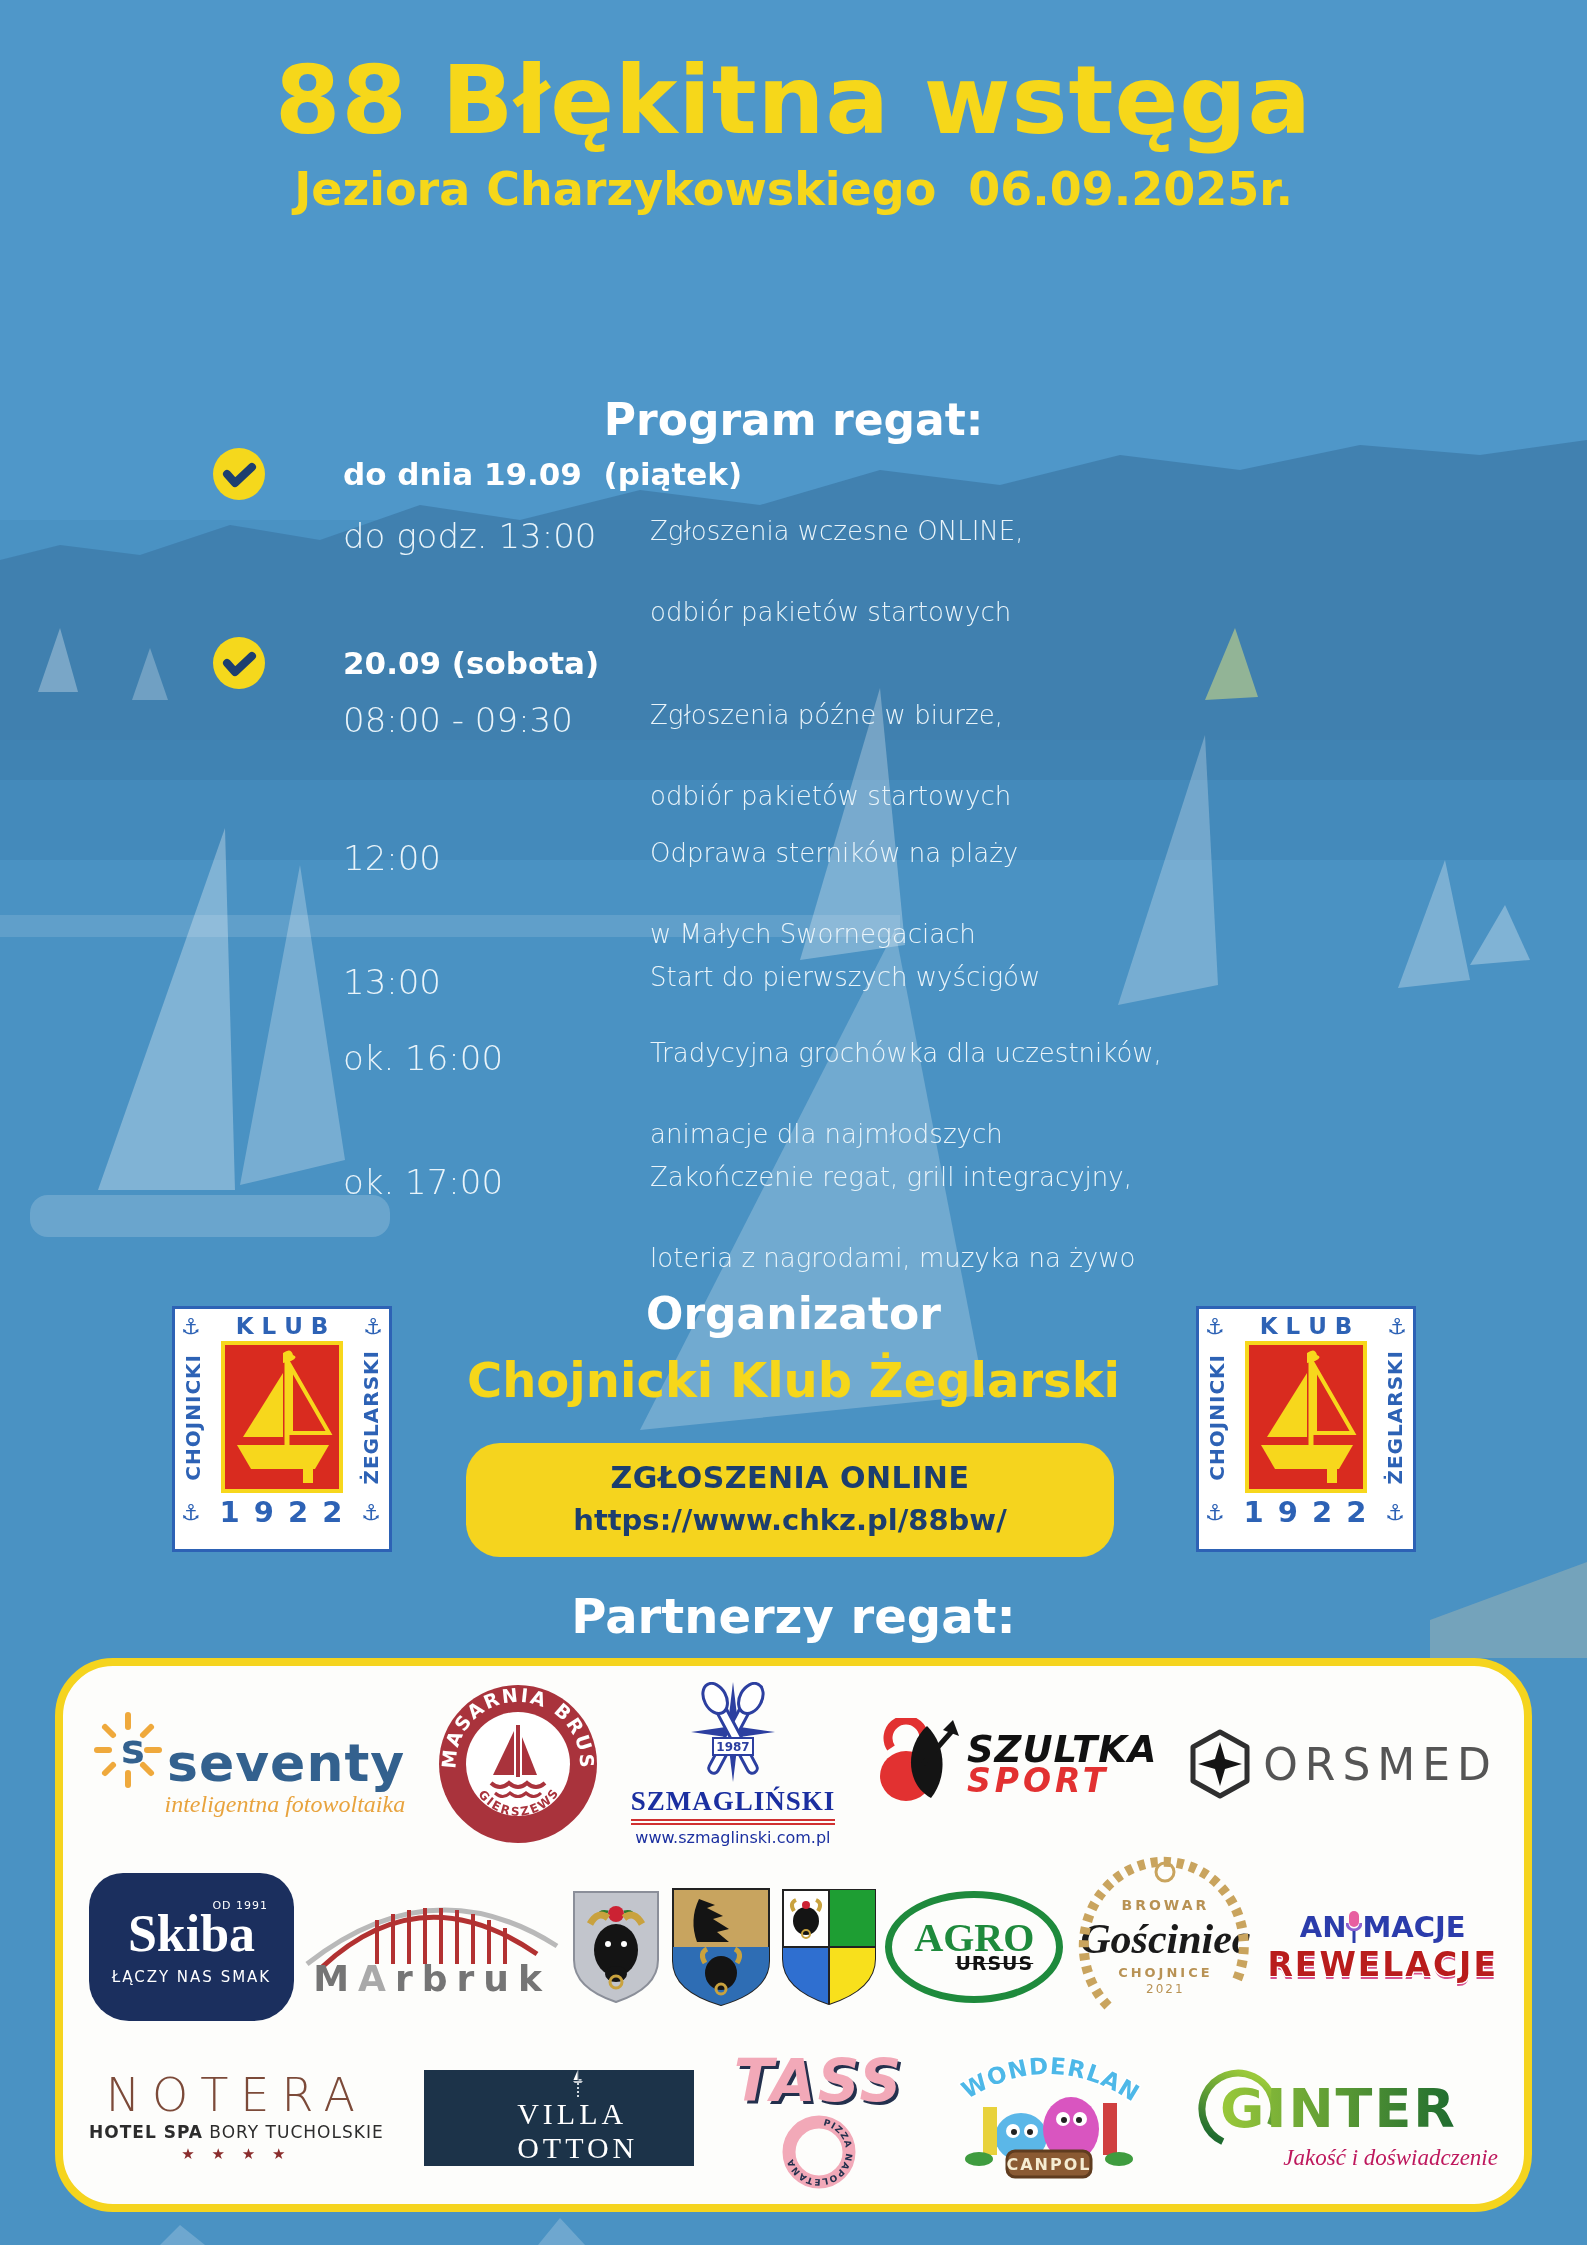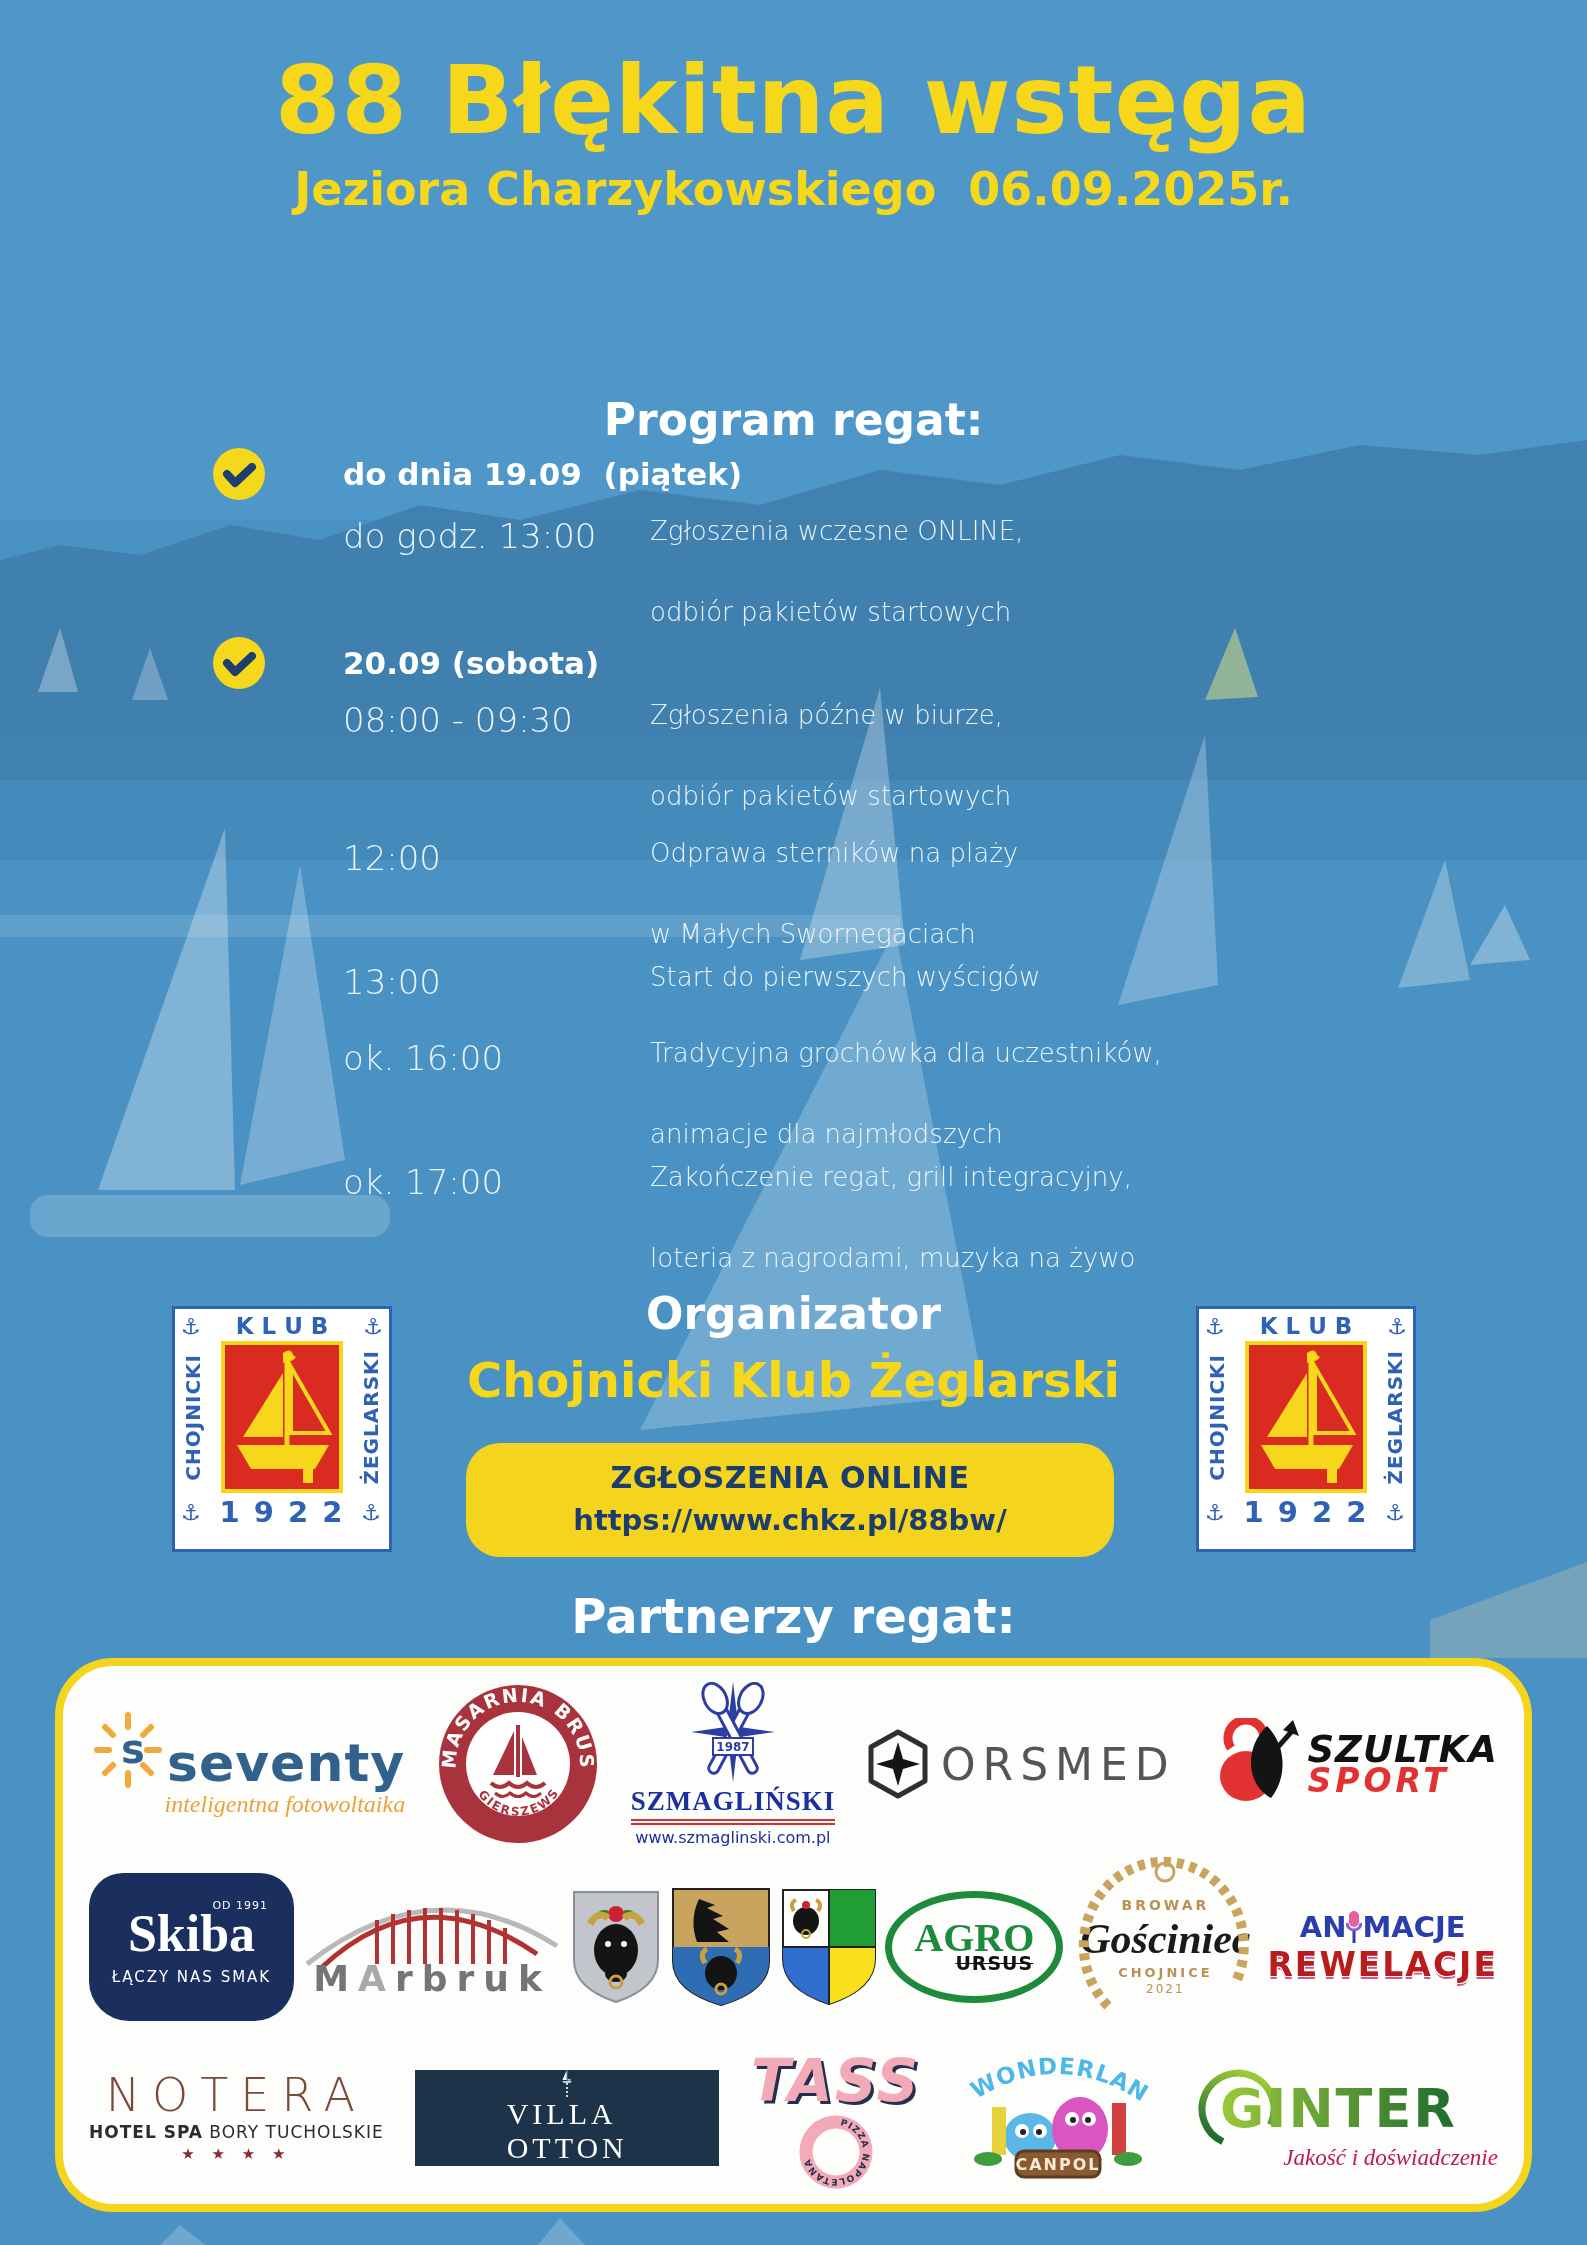--- a/index.html
+++ b/index.html
@@ -111,22 +111,22 @@
   
   .anim-1{font-size:29px;font-weight:900;color:#2b3cab;display:flex;align-items:center;justify-content:center;}
   .anim-2{font-size:33px;font-weight:900;color:#b91c1c;letter-spacing:2px;
           text-shadow:-1px -1px 0 #fff,1px -1px 0 #fff,-1px 1px 0 #fff,1px 1px 0 #fff,0 3px 0 #d8538f;}
   
   .notera-name{font-size:46px;font-weight:300;color:#7c4a39;letter-spacing:12px;line-height:1;}
   .notera-sub{font-size:17px;color:#2c2c2c;margin-top:4px;letter-spacing:1px;}
   .notera-sub b{font-weight:800;}
   .notera-stars{font-size:15px;color:#8a2c2c;letter-spacing:6px;margin-top:3px;}
   
-  .villa{width:304px;height:96px;background:#1c3349;display:flex;align-items:center;
-         justify-content:center;color:#fff;}
+  .villa{width:232px;height:96px;background:#1c3349;display:flex;align-items:center;
+         justify-content:center;color:#fff;padding-left:38px;}
   .villa-div{width:0;height:64px;border-left:2px dotted #cfd8e0;margin:0 18px;}
   .villa-text{font-family:"Liberation Serif",serif;font-size:30px;letter-spacing:4px;
               text-align:left;line-height:1.15;}
   
   .tasso{display:flex;align-items:center;}
   .tasso-name{font-size:58px;font-weight:900;font-style:italic;color:#f2a9b8;
               letter-spacing:2px;text-shadow:3px 3px 0 #23304d;}
   
   .ginter-tag{font-family:"Liberation Serif",serif;font-style:italic;font-size:23px;color:#be185d;margin-top:-6px;margin-left:90px;}
 </style>
@@ -341,42 +341,42 @@
             <ellipse cx="75" cy="12" rx="11" ry="16" fill="#ffffff" stroke="#2c3fa0" stroke-width="3"></ellipse>
           </g>
           <rect x="55" y="56" width="40" height="17" fill="#ffffff" stroke="#2c3fa0" stroke-width="2"></rect>
           <text x="75" y="69" font-size="12" font-weight="700" fill="#2c3fa0" text-anchor="middle">1987</text>
         </svg>
         <div class="szm-name">SZMAGLIŃSKI</div>
         <div class="szm-url">www.szmaglinski.com.pl</div>
       </div>
 
       <div class="tile">
-        <div class="orsmed-wrap">
-          <svg width="66" height="72" viewBox="0 0 66 72">
-            <path d="M33 4 L60 19 V53 L33 68 L6 53 V19 Z" fill="none" stroke="#2f2f2f" stroke-width="5" stroke-linejoin="round"></path>
-            <path d="M33 14 L38 31 L55 36 L38 41 L33 58 L28 41 L11 36 L28 31 Z" fill="#141414"></path>
-          </svg>
-          <span class="orsmed-name">ORSMED</span>
-        </div>
-      </div>
-
-      <div class="tile">
         <div class="szultka-wrap">
           <svg width="96" height="92" viewBox="0 0 96 92">
             <path d="M26 30 a18 18 0 1 1 30 0" fill="none" stroke="#e23131" stroke-width="9"></path>
             <ellipse cx="41" cy="58" rx="26" ry="25" fill="#e23131"></ellipse>
             <path d="M62 8 C40 28 40 66 66 80 C82 60 82 28 62 8" fill="#141414"></path>
             <line x1="58" y1="46" x2="88" y2="12" stroke="#141414" stroke-width="5"></line>
             <polygon points="88,2 94,18 78,12" fill="#141414"></polygon>
           </svg>
           <div class="szultka-text">
             <div class="szultka-1">SZULTKA</div>
             <div class="szultka-2">SPORT</div>
           </div>
+        </div>
+      </div>
+
+      <div class="tile">
+        <div class="orsmed-wrap">
+          <svg width="66" height="72" viewBox="0 0 66 72">
+            <path d="M33 4 L60 19 V53 L33 68 L6 53 V19 Z" fill="none" stroke="#2f2f2f" stroke-width="5" stroke-linejoin="round"></path>
+            <path d="M33 14 L38 31 L55 36 L38 41 L33 58 L28 41 L11 36 L28 31 Z" fill="#141414"></path>
+          </svg>
+          <span class="orsmed-name">ORSMED</span>
         </div>
       </div>
     </div>
 
     <div class="prow">
       <div class="tile skiba">
         <span class="skiba-od">OD 1991</span>
         <div class="skiba-name">Skiba</div>
         <div class="skiba-tag">ŁĄCZY NAS SMAK</div>
       </div>

